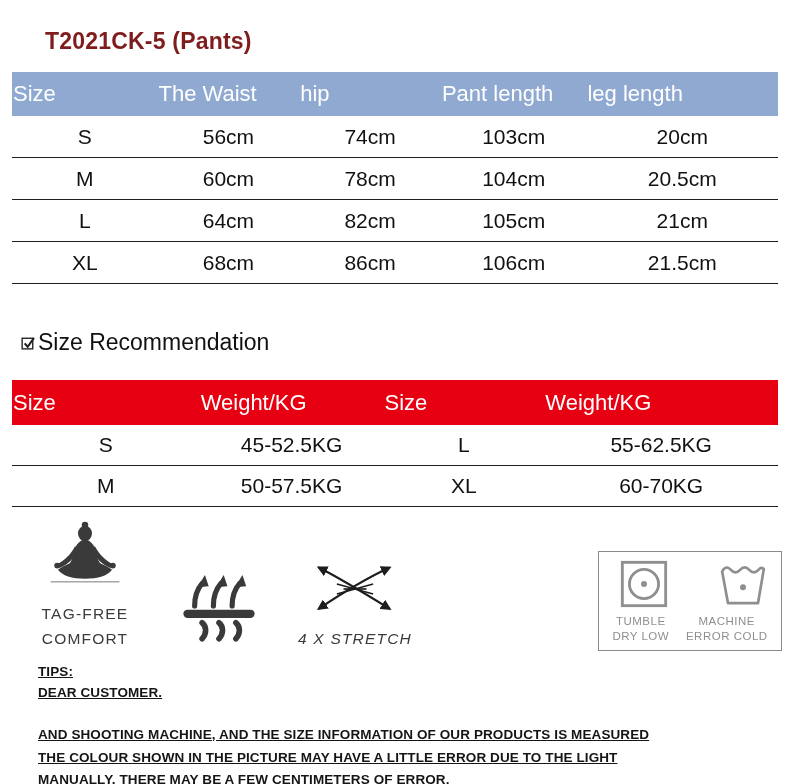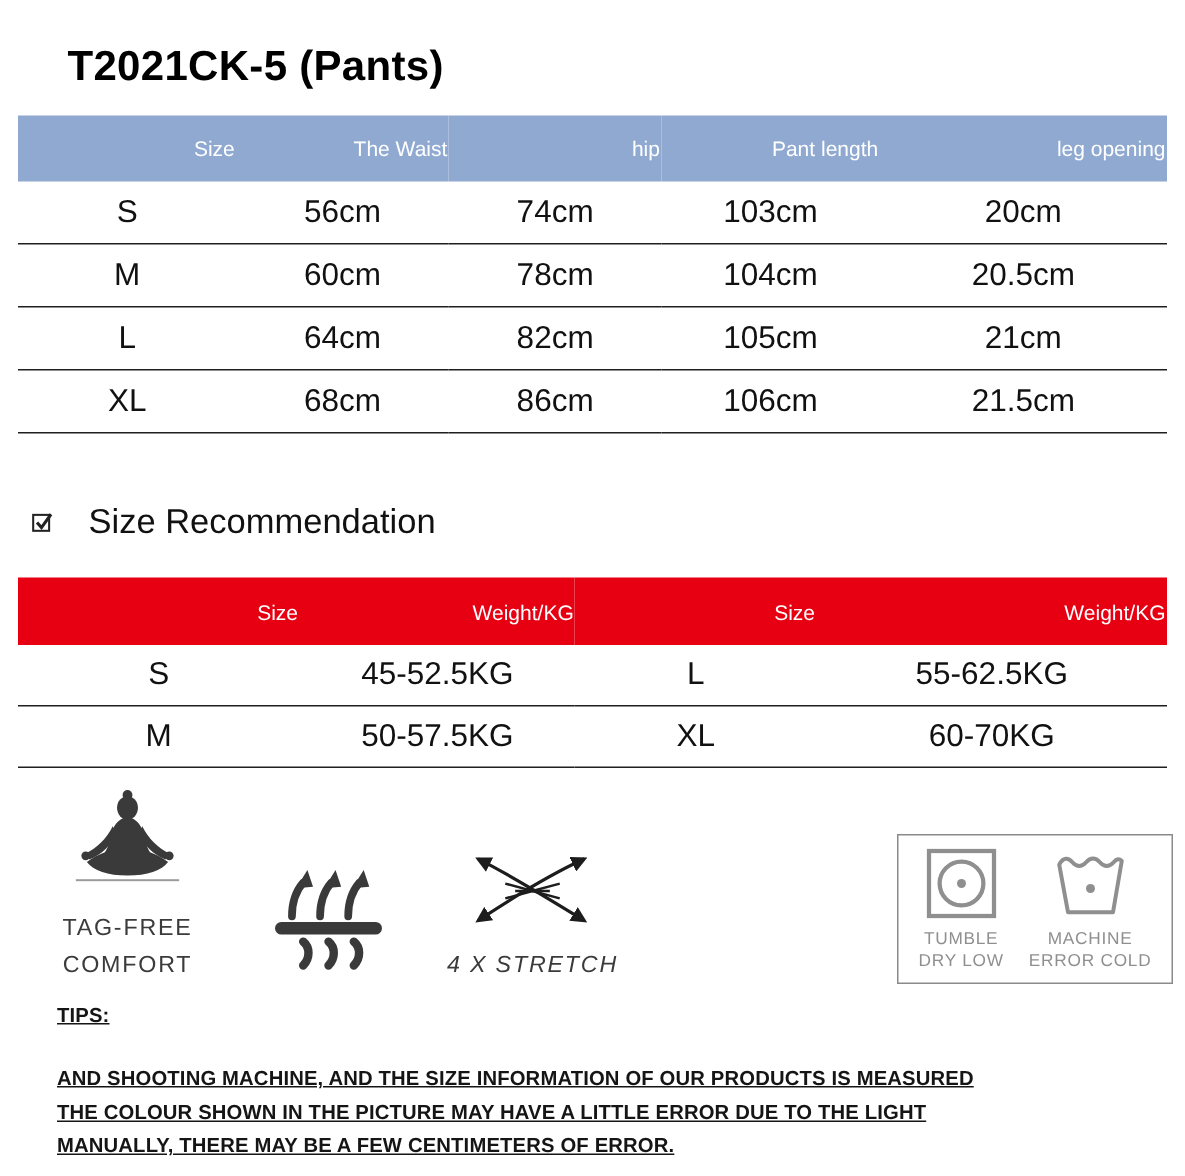--- a/index.html
+++ b/index.html
@@ -1,44 +1,44 @@
 <!DOCTYPE html>
 <html><head>
 <meta charset="utf-8">
 <style>
   html,body { margin:0; padding:0; }
   body {
     width:790px; height:784px; background:#ffffff; overflow:hidden;
     font-family:"Liberation Sans","DejaVu Sans",sans-serif; color:#1b1b1b;
   }
-  .title { margin:28px 0 0 45px; font-size:28px; font-weight:bold; letter-spacing:.2px; color:#000000; }
+  .title { margin:28px 0 0 45px; font-size:23px; font-weight:bold; letter-spacing:.2px; color:#7f1d1d; }
 
   table { border-collapse:collapse; table-layout:fixed; width:766px; margin-left:12px; }
-  thead th { color:#fff; font-weight:normal; font-size:14px; height:42px; text-align:right; }
+  thead th { color:#fff; font-weight:normal; font-size:22px; height:42px; text-align:left; }
   tbody td { text-align:center; font-size:21px; height:39px; border-bottom:1.6px solid #1f1f1f; color:#111; }
 
   .size-table { margin-top:17px; }
   .weight-table { margin-top:24px; }
   .weight-table thead th { height:43px; }
   .weight-table tbody td { height:38px; }
 
-  .section-heading { display:flex; align-items:center; gap:22px; margin:45px 0 0 20px; font-size:23px; color:#111; }
+  .section-heading { display:flex; align-items:center; gap:1px; margin:45px 0 0 20px; font-size:23px; color:#111; }
   .section-heading svg { flex:0 0 auto; }
 
   .features { display:flex; align-items:flex-end; margin:14px 8px 0 26px; width:756px; }
   .feature { display:flex; flex-direction:column; align-items:center; justify-content:flex-end; }
   .feature-label { font-size:15.5px; letter-spacing:1.2px; color:#3b3b3b; line-height:25px; text-align:center; margin-top:4px; white-space:nowrap; }
   .f1 { width:118px; }
   .f2 { width:126px; margin-left:12px; }
   .f3 { width:142px; margin-left:10px; }
   .f4 { width:138px; margin-left:4px;font-style:italic; }
 
   .care-box { margin-left:auto; width:172px; height:98px; border:1.4px solid #8a8a8a;
               display:flex; align-items:center; justify-content:space-around; padding:0 5px; box-sizing:content-box; }
-  .care-item { display:flex; flex-direction:column; align-items:center; }
+  .care-item { display:flex; flex-direction:column; align-items:flex-end; }
   .care-label { font-size:11.5px; color:#8f8f8f; letter-spacing:.5px; line-height:15px; text-align:center; margin-top:5px; white-space:nowrap; }
 
   .tips { margin:10px 0 0 38px; font-size:13.5px; font-weight:bold; color:#151515; letter-spacing:.1px; }
   .tips p { margin:0; line-height:21px;text-decoration:underline; }
   .tips .gap { height:21px; }
   .tips .body p { line-height:22.5px; }
 </style>
 </head>
 <body>
 
@@ -51,21 +51,21 @@
       <col style="width:18.5%">
       <col style="width:19%">
       <col style="width:25%">
   </colgroup>
   <thead>
     <tr style="background-color: rgb(143, 169, 209);">
       <th>Size</th>
       <th>The Waist</th>
       <th>hip</th>
       <th>Pant length</th>
-      <th>leg opening</th>
+      <th>leg length</th>
     </tr>
   </thead>
   <tbody>
       <tr>
         <td>S</td>
         <td>56cm</td>
         <td>74cm</td>
         <td>103cm</td>
         <td>20cm</td>
       </tr>
@@ -213,20 +213,21 @@
         <div>MACHINE</div>
         <div>ERROR COLD</div>
       </div>
     </div>
   </div>
 
 </div>
 
 <div class="tips">
   <p>TIPS:</p>
+  <p>DEAR CUSTOMER.</p>
   <div class="gap"></div>
   <div class="body">
     <p>AND SHOOTING MACHINE, AND THE SIZE INFORMATION OF OUR PRODUCTS IS MEASURED</p>
     <p>THE COLOUR SHOWN IN THE PICTURE MAY HAVE A LITTLE ERROR DUE TO THE LIGHT</p>
     <p>MANUALLY, THERE MAY BE A FEW CENTIMETERS OF ERROR.</p>
 
   </div>
 </div>
 
 </body></html>

